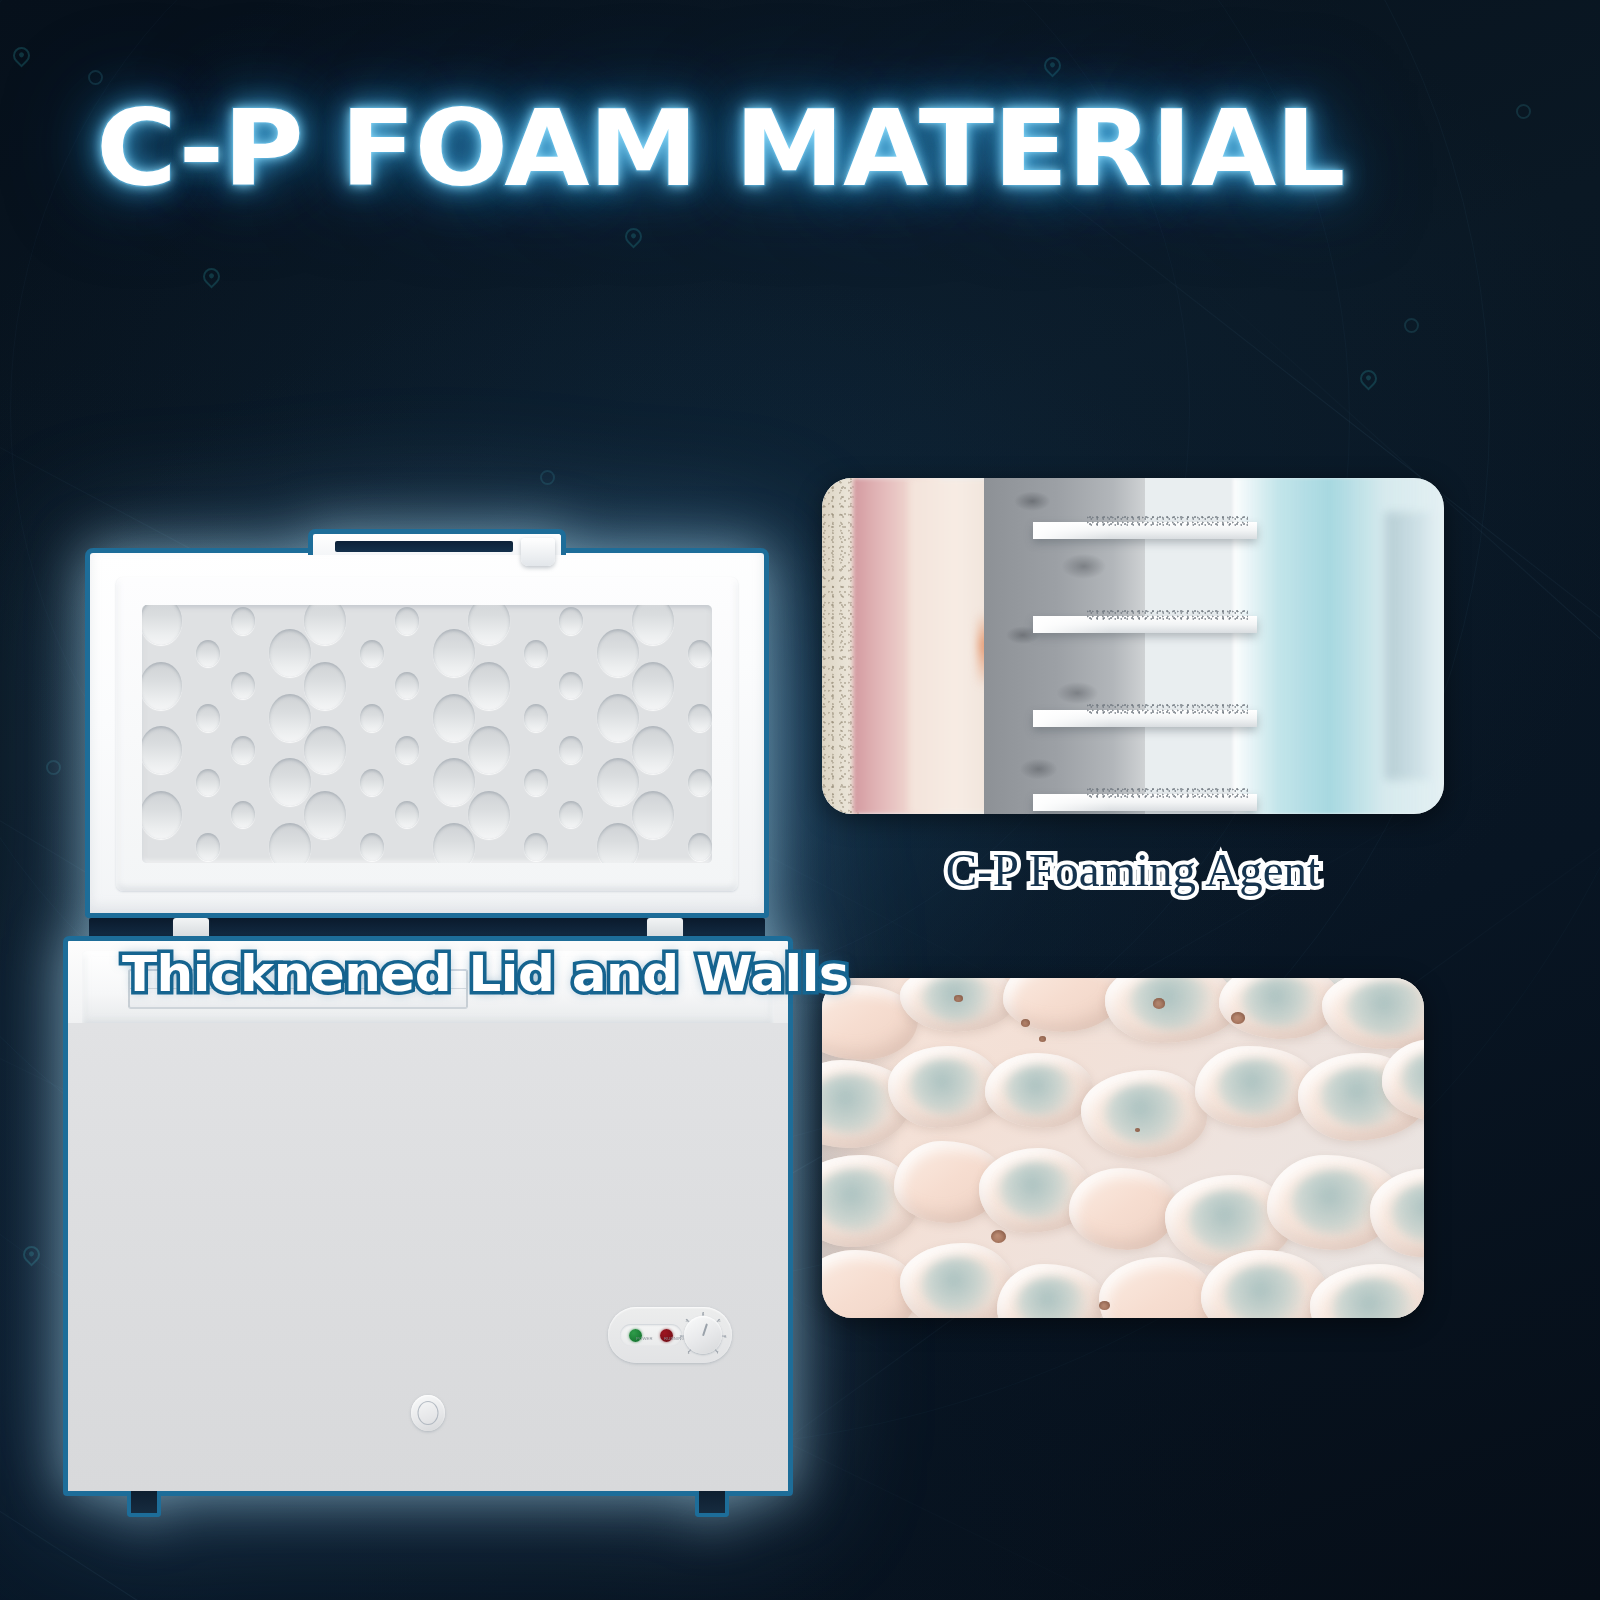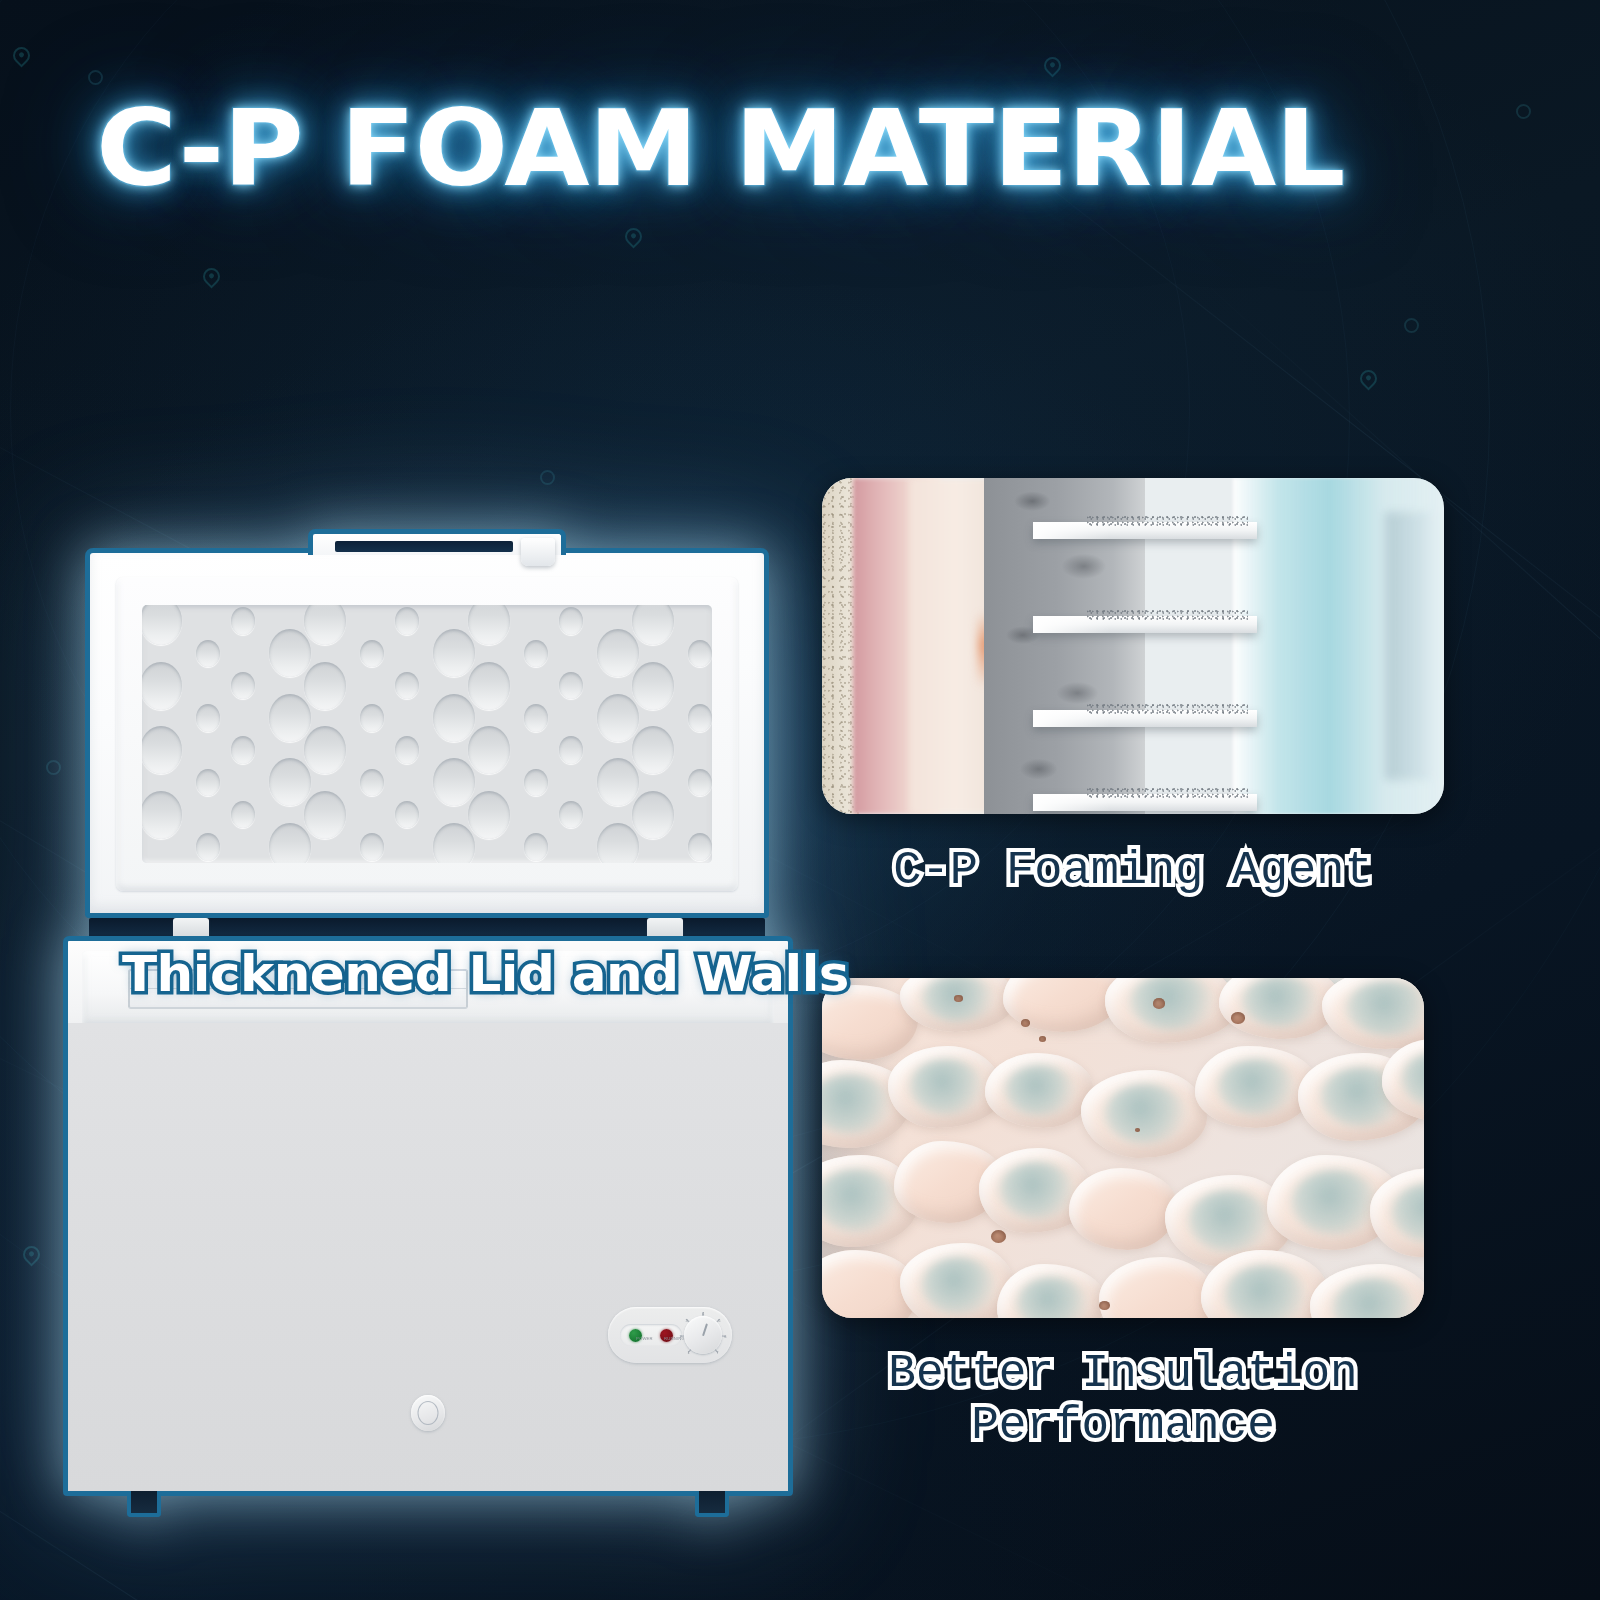--- a/index.html
+++ b/index.html
@@ -472,21 +472,21 @@
   }
   .foam-topband {
     position:absolute; left:34%; right:0; top:0; height:17%;
     background:linear-gradient(180deg, rgba(172,210,212,0.45) 0%, rgba(220,232,230,0.18) 70%, transparent 100%);
     filter:blur(6px);
   }
 
   
   .caption {
     position:absolute;
-    font-family:Liberation Mono, monospace;
+    font-family:Liberation Serif, serif;
     font-weight:500;
     color:#16344f;
     -webkit-text-stroke:8px #ffffff;
     paint-order:stroke fill;
     text-align:center;
     line-height:1.14;
     white-space:pre-line;
   }
   .caption .glow {
     position:absolute; left:50%; top:50%;
@@ -709,16 +709,14 @@
         <div class="cell-hole" style="left: 36%; top: 17%; width: 1.2%; height: 1.8%;"></div>
         <div class="cell-hole" style="left: 22%; top: 5%; width: 1.4%; height: 2%;"></div>
         <div class="cell-hole" style="left: 28%; top: 74%; width: 2.6%; height: 4%;"></div>
         <div class="cell-hole" style="left: 46%; top: 95%; width: 1.8%; height: 2.6%;"></div>
         <div class="cell-hole" style="left: 55%; top: 6%; width: 2%; height: 3%;"></div>
         <div class="cell-hole" style="left: 68%; top: 10%; width: 2.2%; height: 3.4%;"></div>
         <div class="cell-hole" style="left: 52%; top: 44%; width: 0.9%; height: 1.3%;"></div>
       </div>
   </div>
 
-  <div class="caption c2" style="position: absolute;">Better Insulation
-Performance<span class="glow"></span></div>
 
 </div>
 
 </body></html>

